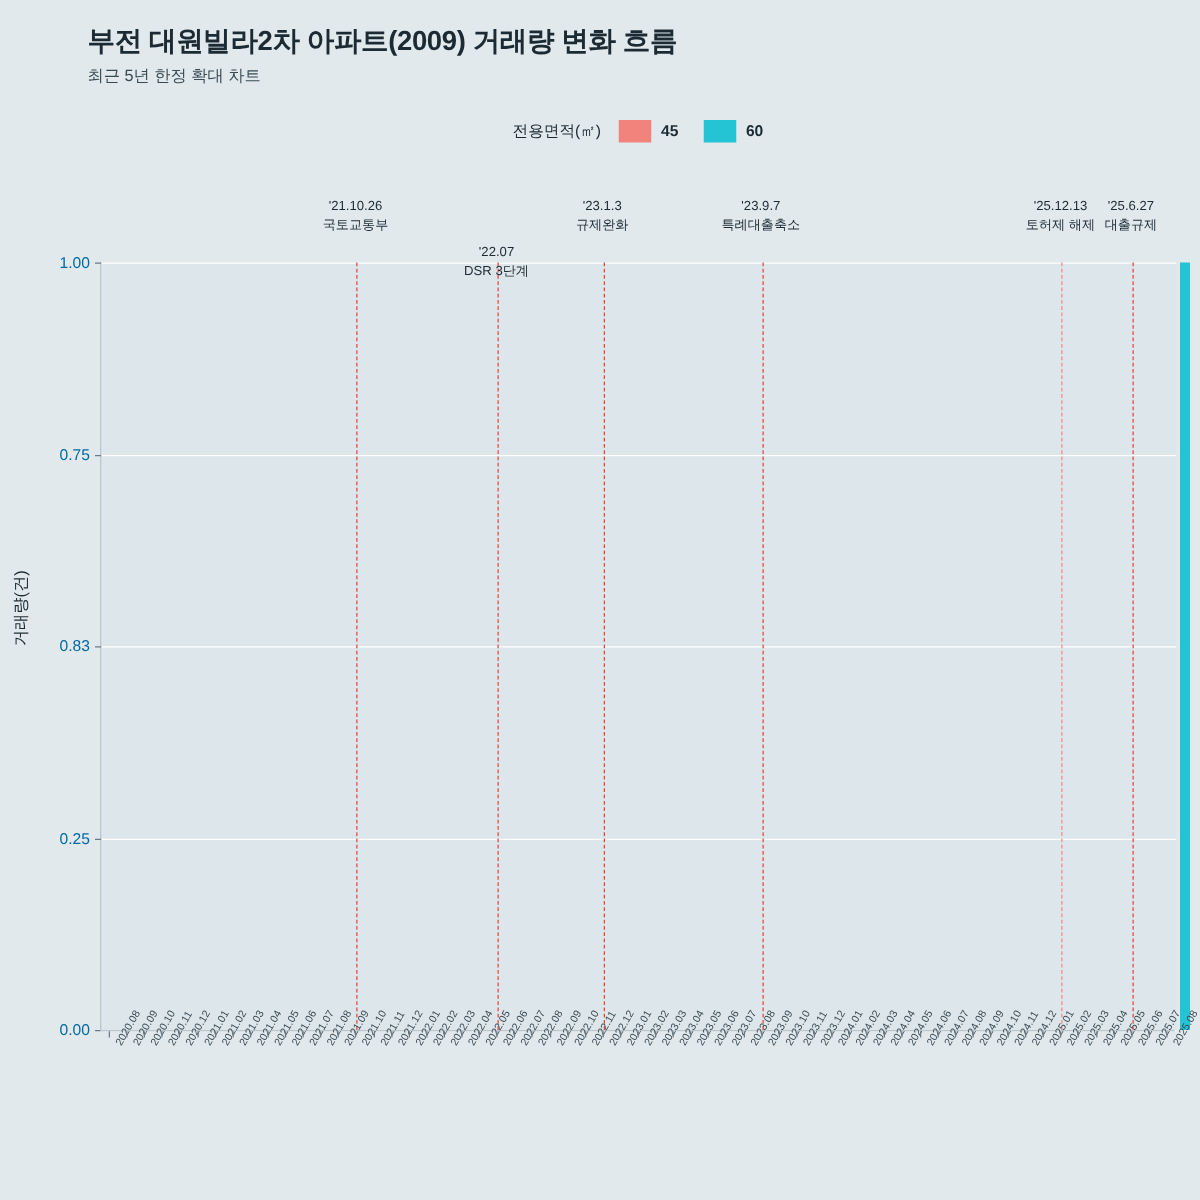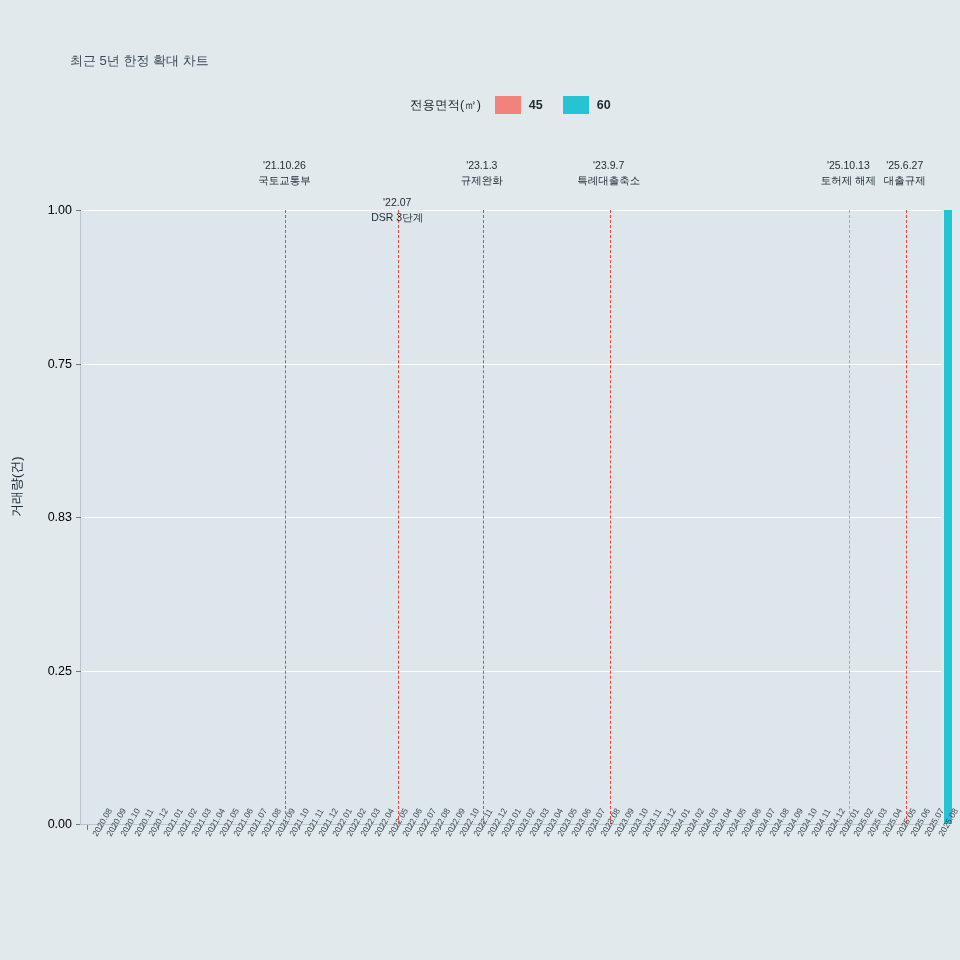--- a/index.html
+++ b/index.html
@@ -73,21 +73,21 @@
     position: absolute;
     left: 0;
     width: 100%;
     height: 1px;
     background: #ffffff;
   }
   .ytick-label {
     position: absolute;
     right: 888px;
     font-size: 12.5px;
-    color: #000000;
+    color: #0369a1;
     transform: translateY(-50%);
     white-space: nowrap;
     text-align: right;
     width: 60px;
   }
   .ytick-mark {
     position: absolute;
     width: 5px;
     height: 1px;
     background: #6b7b85;
@@ -175,20 +175,21 @@
     font-size: 12px;
     color: #23323b;
     white-space: nowrap;
   }
 </style>
 </head>
 <body>
 
 <div id="page">
 
+  <div class="title">부전 대원빌라2차 아파트(2009) 거래량 변화 흐름</div>
   <div class="subtitle">최근 5년 한정 확대 차트</div>
 
   <div class="legend">
     <span class="legend-title">전용면적(㎡)</span>
     <span class="legend-swatch" style="background:#f2827c"></span>
     <span class="legend-label">45</span>
     <span class="legend-swatch" style="background:#24c4d4"></span>
     <span class="legend-label">60</span>
   </div>
 
@@ -354,20 +355,20 @@
     </div>
     <div class="event-label" style="left: 481.803px; top: 158px;">
       <span class="d">'23.1.3</span>
       <span class="t">규제완화</span>
     </div>
     <div class="event-label" style="left: 608.689px; top: 158px;">
       <span class="d">'23.9.7</span>
       <span class="t">특례대출축소</span>
     </div>
     <div class="event-label" style="left: 848.361px; top: 158px;">
-      <span class="d">'25.10.13</span>
+      <span class="d">'25.12.13</span>
       <span class="t">토허제 해제</span>
     </div>
     <div class="event-label" style="left: 904.754px; top: 158px;">
       <span class="d">'25.6.27</span>
       <span class="t">대출규제</span>
     </div>
   </div>
 
 </body></html>

